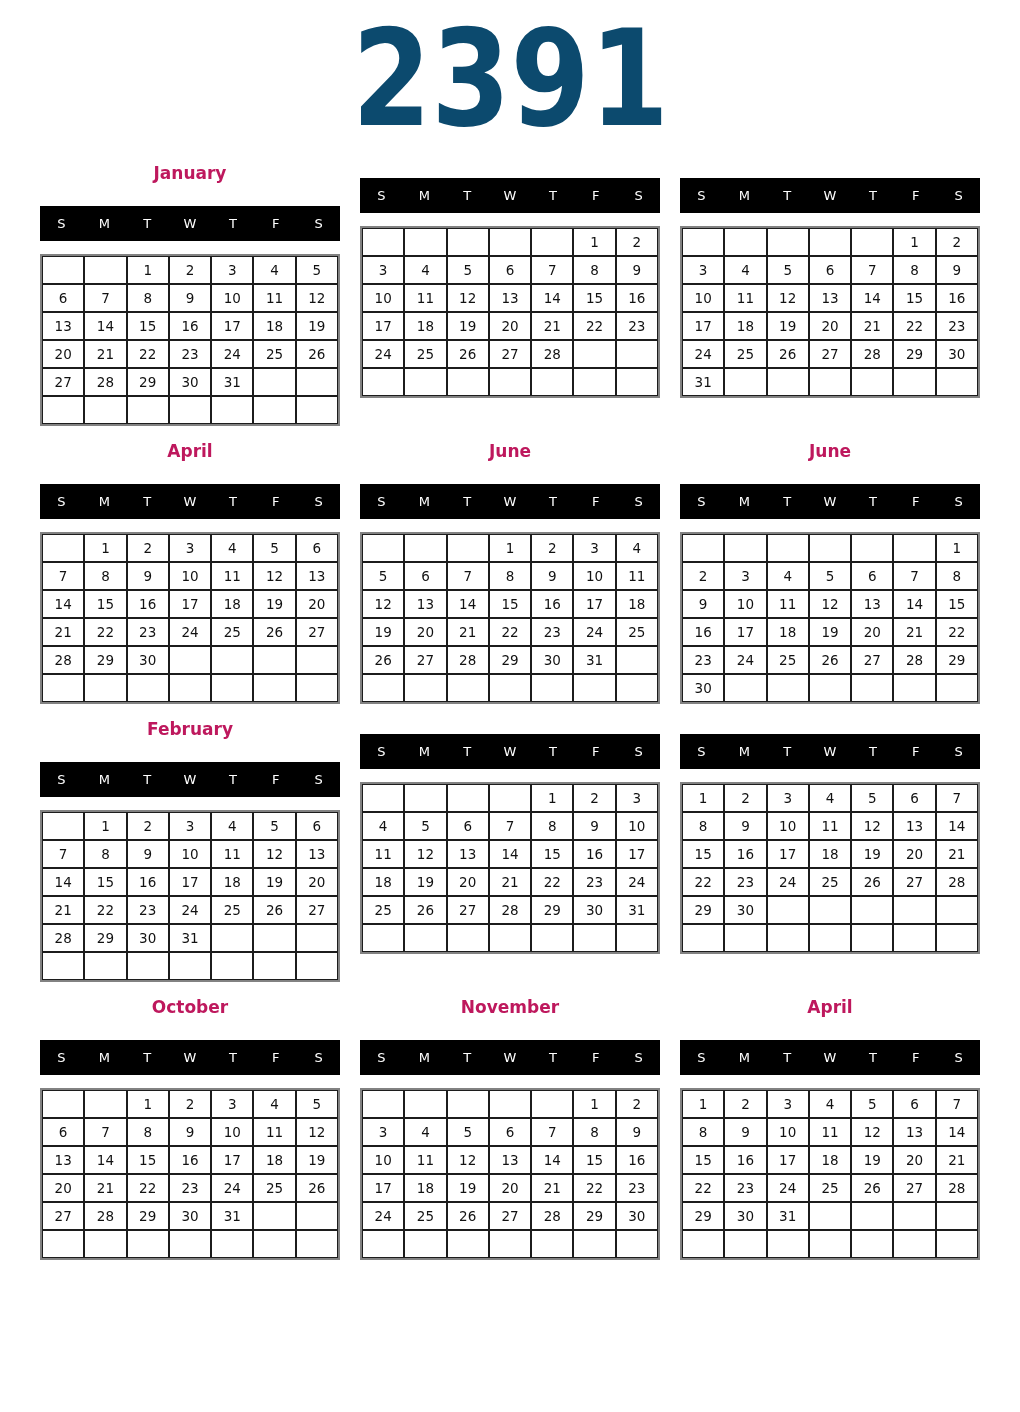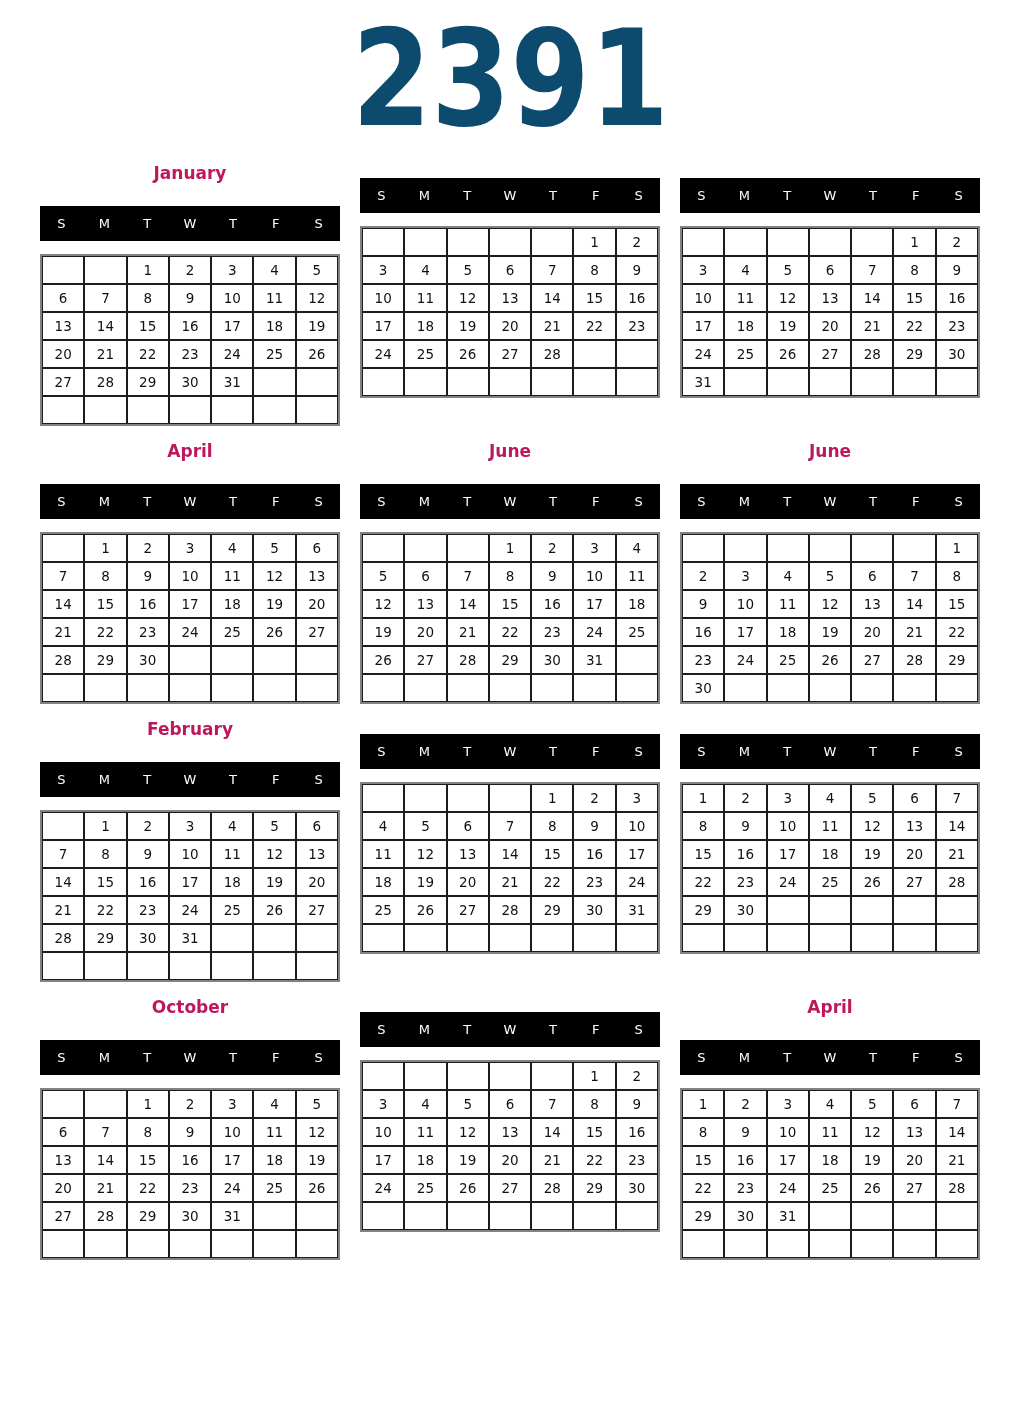--- a/index.html
+++ b/index.html
@@ -774,20 +774,21 @@
             <td></td>
             <td></td>
             <td></td>
             <td></td>
           </tr>
         </tbody>
     </table>
   </div>
 
   <div class="month-block">
+    <div class="month-title">November</div>
     <div class="dow-bar">
         <div class="dow-cell">S</div>
         <div class="dow-cell">M</div>
         <div class="dow-cell">T</div>
         <div class="dow-cell">W</div>
         <div class="dow-cell">T</div>
         <div class="dow-cell">F</div>
         <div class="dow-cell">S</div>
       </div>
     <table class="month-table">

